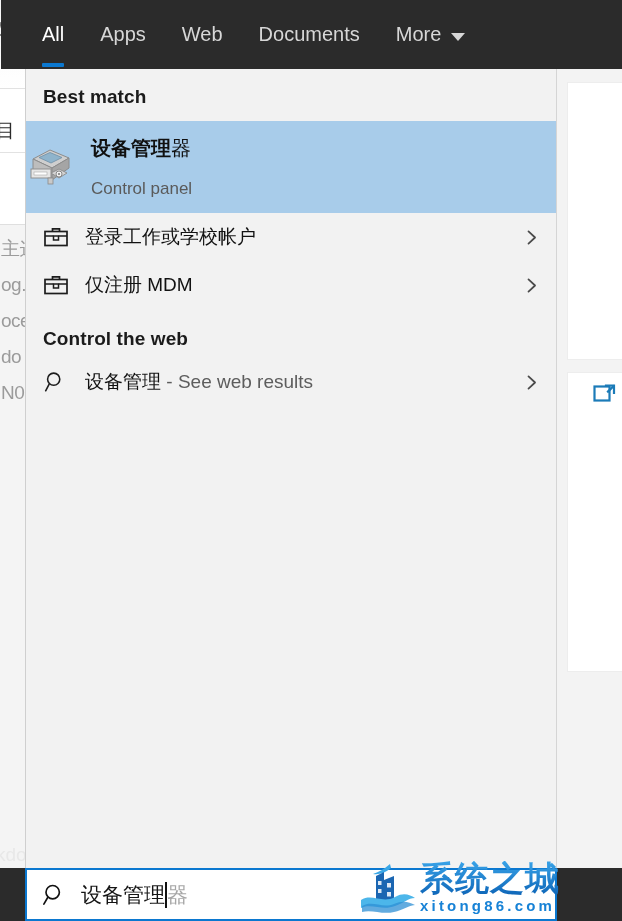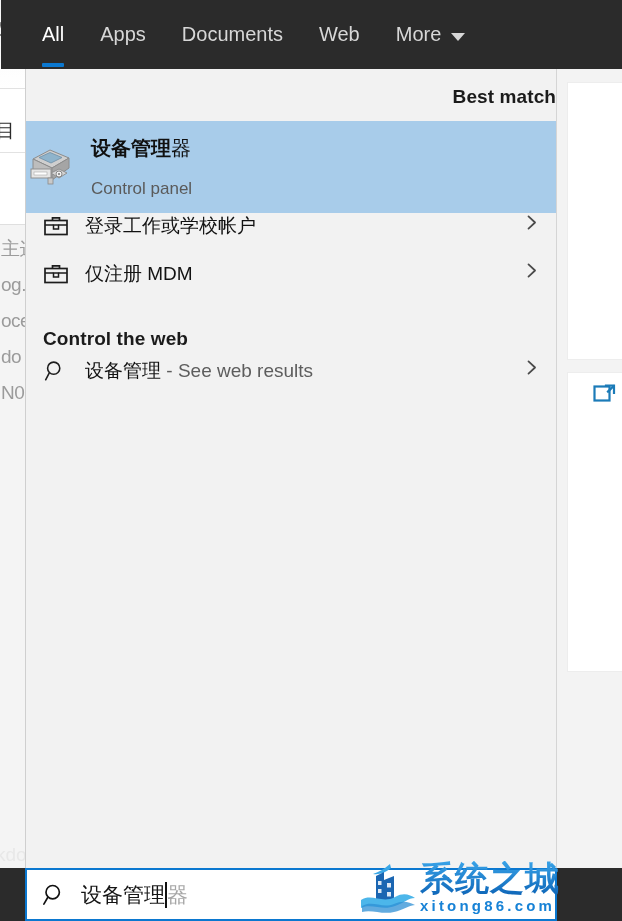--- a/index.html
+++ b/index.html
@@ -215,21 +215,21 @@
     box-sizing: border-box;
   }
 
   .section-header {
     font-size: 19px;
     font-weight: bold;
     color: #1b1b1b;
     padding: 19px 0 8px 17px;
     letter-spacing: 0.1px;
   }
-  .section-header.first { padding-top: 17px; text-align: right; }
+  .section-header.first { padding-top: 17px; }
 
   
   .bestmatch-row {
     margin: 5px 0 0 0;
     height: 92px;
     background: #a8ccea;
     display: flex;
     align-items: center;
     padding-left: 0;
     box-sizing: border-box;
@@ -253,20 +253,21 @@
     font-size: 17px;
     color: #5a5a5a;
     margin-top: 17px;
     line-height: 21px;
   }
 
   
   .list-row {
     height: 48px;
     display: flex;
+    align-items: center;
     padding: 0 17px 0 17px;
     box-sizing: border-box;
     cursor: default;
   }
   .row-icon {
     width: 26px;
     flex: 0 0 26px;
     height: 26px;
     margin-right: 16px;
     display: flex;
@@ -409,25 +410,25 @@
       <div class="tab active">
         <span>All</span>
         <span class="tab-underline"></span>
       </div>
 
       <div class="tab">
         <span>Apps</span>
       </div>
 
       <div class="tab">
+        <span>Web</span>
+      </div>
+
+      <div class="tab">
         <span>Documents</span>
-      </div>
-
-      <div class="tab">
-        <span>Web</span>
       </div>
 
       <div class="tab">
         <span>More</span>
         <span class="tab-caret"></span>
       </div>
 
     </div>
   </div>
 

